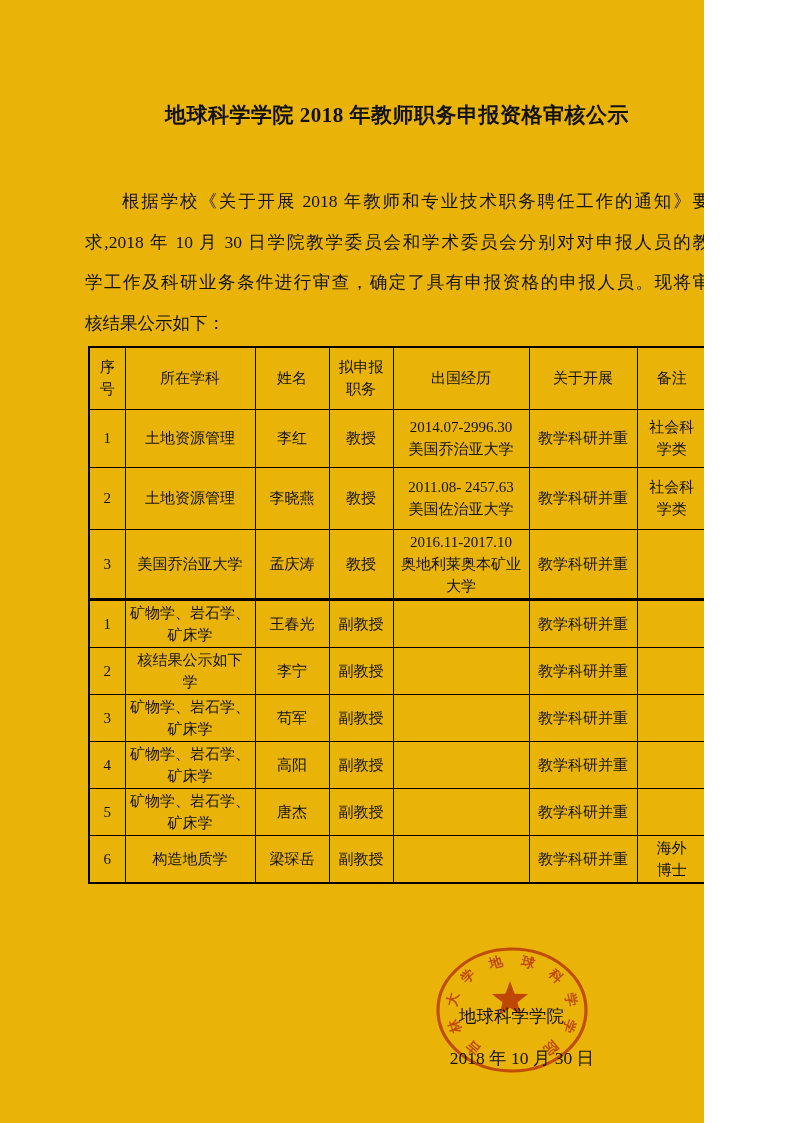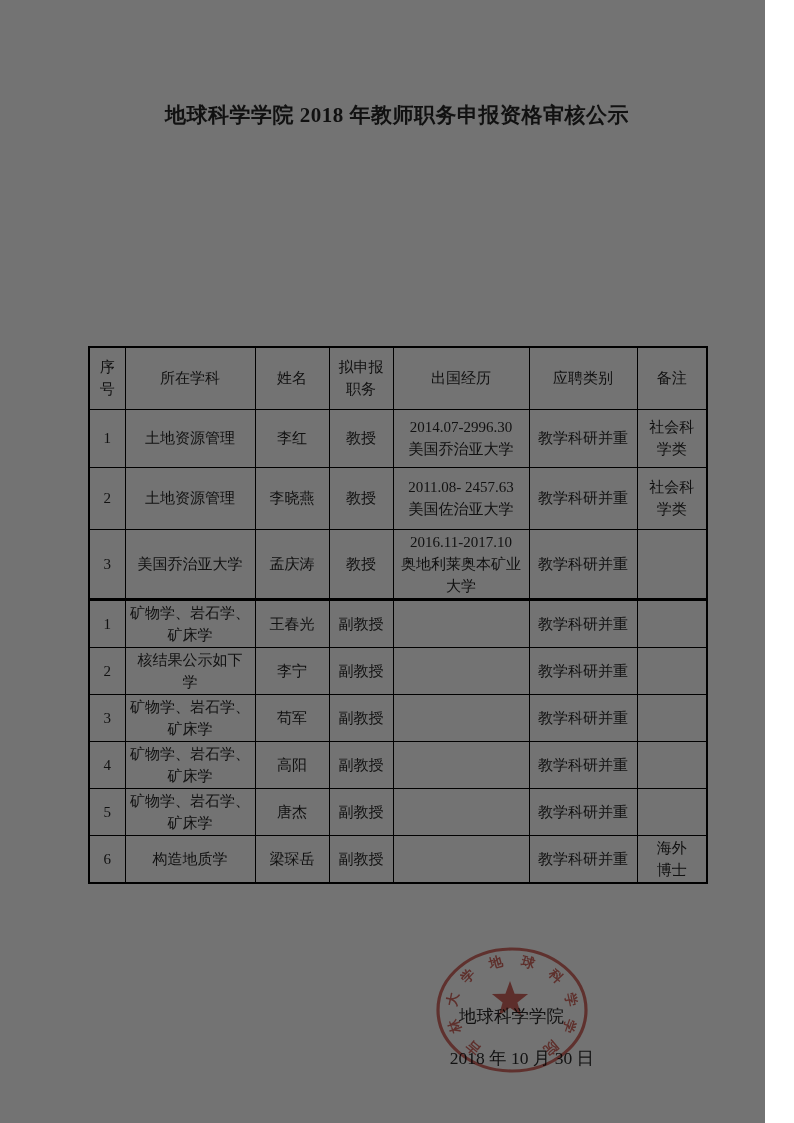--- a/index.html
+++ b/index.html
@@ -1,19 +1,19 @@
 <!DOCTYPE html>
 <html><head>
 <meta charset="utf-8">
 <style>
   html,body{margin:0;padding:0;background:#ffffff;}
   .page{
     position:relative;
-    width:765px;height:1123px;
-    background:#737373;
+    width:704px;height:1123px;
+    background:#eab308;
     font-family:"Liberation Serif","DejaVu Serif",serif;
     color:#111;
     overflow:hidden;
   }
   .doc-title{
     position:absolute;top:101px;left:0;width:794px;
     text-align:center;
     font-size:21px;font-weight:bold;
     letter-spacing:0.5px;
   }
@@ -68,41 +68,47 @@
     pointer-events:none;
   }
 </style>
 </head>
 <body>
 
 <div class="page">
 
   <div class="doc-title">地球科学学院 2018 年教师职务申报资格审核公示</div>
 
+  <div class="para" id="para1">
+    <div class="jline indent">根据学校《关于开展 2018 年教师和专业技术职务聘任工作的通知》要</div>
+    <div class="jline">求,2018 年 10 月 30 日学院教学委员会和学术委员会分别对对申报人员的教</div>
+    <div class="jline">学工作及科研业务条件进行审查，确定了具有申报资格的申报人员。现将审</div>
+    <div class="plain">核结果公示如下：</div>
+  </div>
 
   <table class="review">
     <colgroup>
       <col style="width:36px">
         <col style="width:130px">
         <col style="width:74px">
       <col style="width:64px">
         <col style="width:136px">
         <col style="width:108px">
         <col style="width:70px">
     </colgroup>
     <thead>
       <tr>
         <th>序
 号</th>
         <th>所在学科</th>
         <th>姓名</th>
         <th>拟申报
 职务</th>
         <th>出国经历</th>
-        <th>应聘类别</th>
+        <th>关于开展</th>
         <th>备注</th>
       </tr>
     </thead>
     <tbody>
         <tr>
           <td>1</td>
           <td>土地资源管理</td>
           <td>李红</td>
           <td>教授</td>
           <td>2014.07-2996.30

